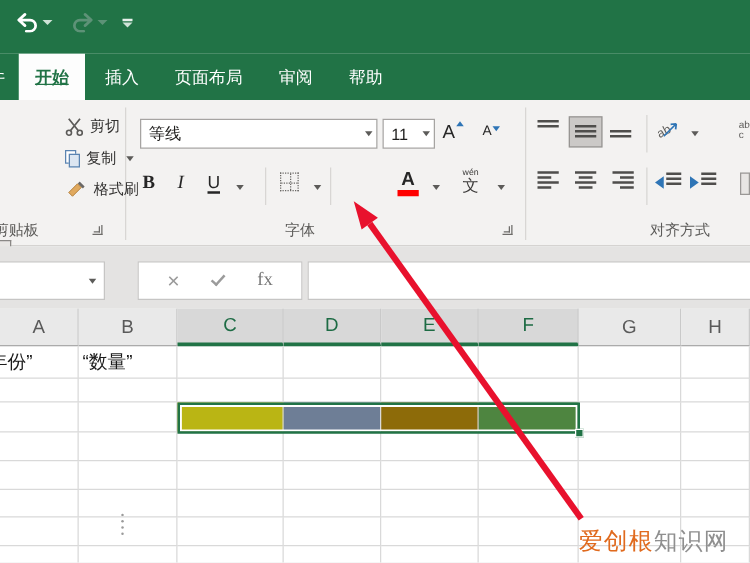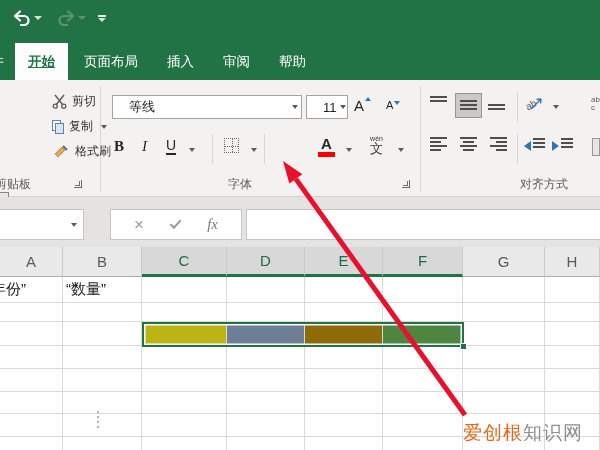--- a/index.html
+++ b/index.html
@@ -34,21 +34,21 @@
   .clip-item { position:absolute; display:flex; align-items:center; gap:5px; font-size:12px; color:#323130; white-space:nowrap; }
   .mini-caret { width:0; height:0; border-left:3.5px solid transparent; border-right:3.5px solid transparent; border-top:4px solid #5c5b59; margin-left:3px; }
 
   .copy-ic { position:relative; width:12px; height:14px; }
   .copy-ic i { position:absolute; display:block; width:9px; height:11px; border:1px solid #5b84b1; background:#fff; }
   .copy-ic i:first-child { left:0; top:0; }
   .copy-ic i:last-child { left:3px; top:3px; background:#dce6f1; }
   .paste-part { position:absolute; left:0; top:112px; width:9px; height:30px; border:1px solid #8a8886; border-left:none; background:#e8e6e4; }
 
   .combo { position:absolute; background:#fff; border:1px solid #a6a4a2; display:flex; align-items:center; font-size:13px; color:#1f1e1d; }
-  .combo .txt { flex:1; padding-left:16px; }
+  .combo .txt { flex:1; padding-left:6px; }
   .combo .dd { width:15px; display:flex; justify-content:center; }
 
   .rbtn { position:absolute; display:flex; align-items:center; justify-content:center; color:#262626; }
   .bold-b { font-weight:bold; font-size:15px; font-family:"Liberation Serif",serif; }
   .ital-i { font-style:italic; font-size:15px; font-family:"Liberation Serif",serif; }
   .und-u { font-size:14px; border-bottom:2px solid #262626; line-height:15px; }
   .fontbig { font-size:15px; position:relative; }
   .fontsmall { font-size:11px; position:relative; }
   .caret-up-b { position:absolute; right:-7px; top:0; width:0; height:0; border-left:3px solid transparent; border-right:3px solid transparent; border-bottom:4px solid #2e75b6; }
   .caret-dn-b { position:absolute; right:-7px; top:2px; width:0; height:0; border-left:3px solid transparent; border-right:3px solid transparent; border-top:4px solid #2e75b6; }
@@ -75,21 +75,21 @@
   .arrow-r { width:0; height:0; border-top:5px solid transparent; border-bottom:5px solid transparent; border-left:7px solid #2e75b6; }
   .cutoff { position:absolute; overflow:hidden; color:#5c5b59; font-size:8px; line-height:8px; }
 
   
   #fstrip { left:0; top:197px; width:600px; height:50px; background:#e4e3e2; }
   .whitebox { position:absolute; background:#fff; border:1px solid #c6c5c4; }
   .dots { position:absolute; left:97px; top:214px; display:flex; flex-direction:column; gap:3px; }
   .dots i { width:2px; height:2px; border-radius:50%; background:#9a9a9a; }
   .fx-x { font-size:17px; color:#9b9b9b; }
   .fx-check { width:11px; height:6px; border-left:2px solid #9b9b9b; border-bottom:2px solid #9b9b9b; transform:rotate(-48deg); margin-top:-4px; }
-  .fx-fx { font-family:"Liberation Serif",serif; font-style:italic; color:#777; font-size:15px; }
+  .fx-fx { font-family:"Liberation Serif",serif; color:#777; font-size:15px; }
 
   
   #colheaders { left:0; top:247px; width:600px; height:30px; display:flex; }
   .colh { height:30px; display:flex; align-items:center; justify-content:center;
     background:#e9e9e9; color:#5a5a5a; font-size:15px;
     border-right:1px solid #c9c9c9; border-bottom:1px solid #ababab; }
   .colh.sel { background:#d8d8d8; color:#1d6b44; border-bottom:3px solid #217346; }
   #gridbody { left:0; top:277px; width:600px; }
   .grow { display:flex; }
   .gcell { border-right:1px solid #d9d9d9; border-bottom:1px solid #d9d9d9;
@@ -129,22 +129,22 @@
       </div>
     </div>
   </div>
 
   <div id="tabrow" class="abs">
     <div class="filetab-clip">
       <span>文件</span>
     </div>
     <div id="tabs-container" style="display:flex">
         <div class="tab active">开始</div>
+        <div class="tab">插入</div>
         <div class="tab">页面布局</div>
-        <div class="tab">插入</div>
         <div class="tab">审阅</div>
         <div class="tab">帮助</div>
       </div>
   </div>
 
   <div id="ribbon" class="abs">
     <div class="vsep abs" style="left:100px; top:6px; height:106px;"></div>
     <div class="vsep abs" style="left:420px; top:6px; height:106px;"></div>
 
     <div class="paste-part"></div>

